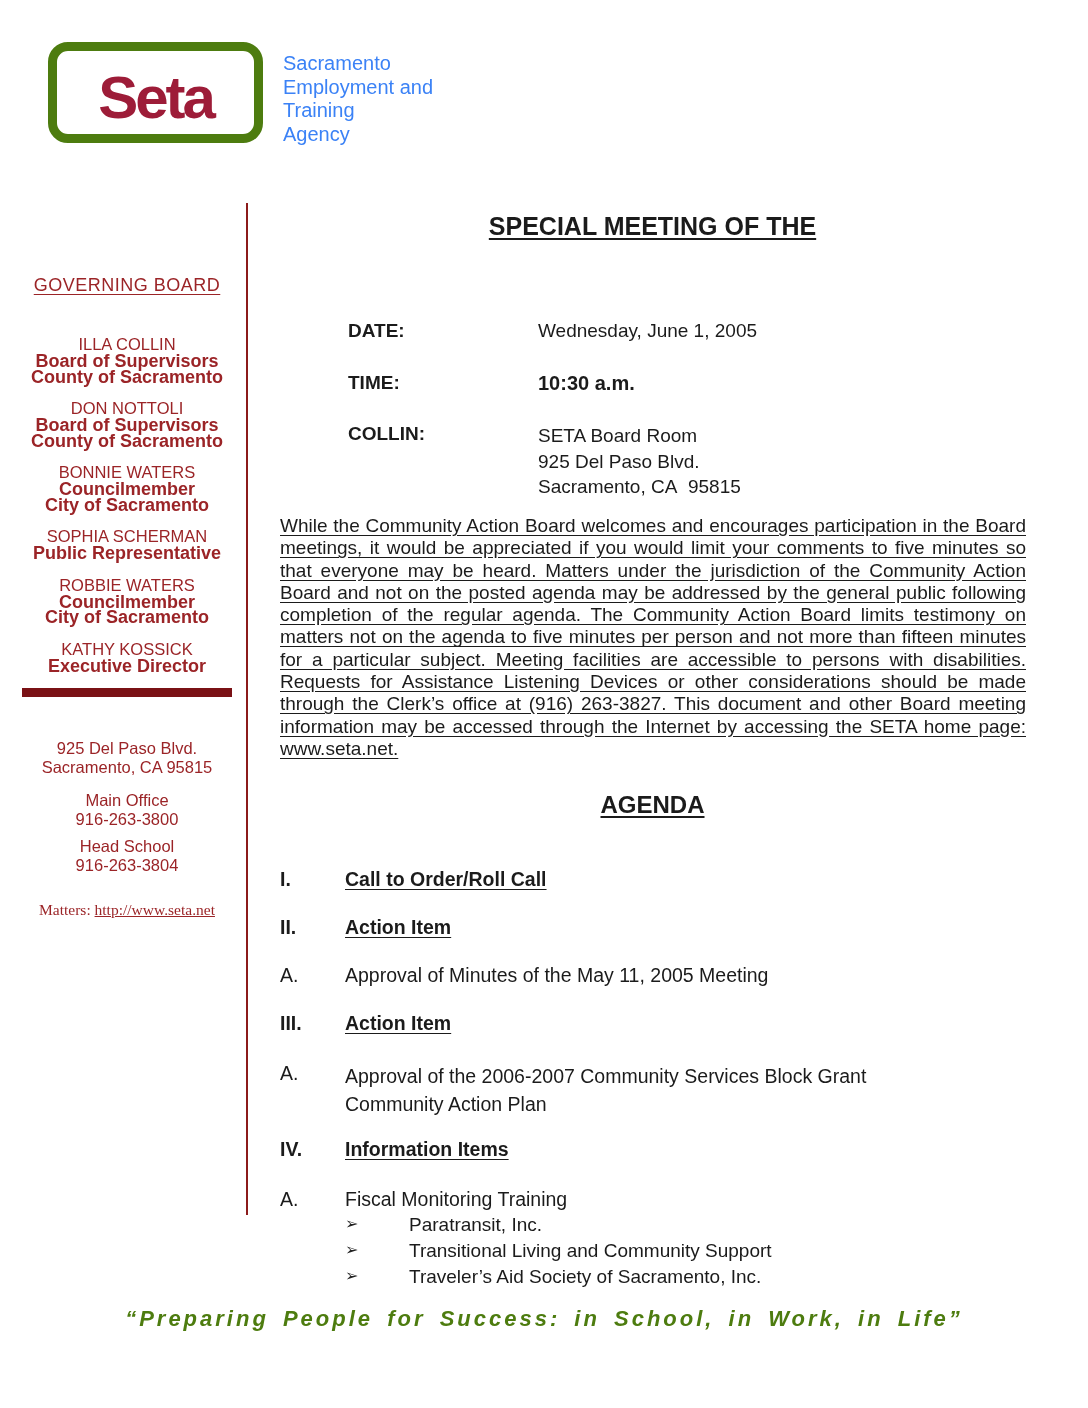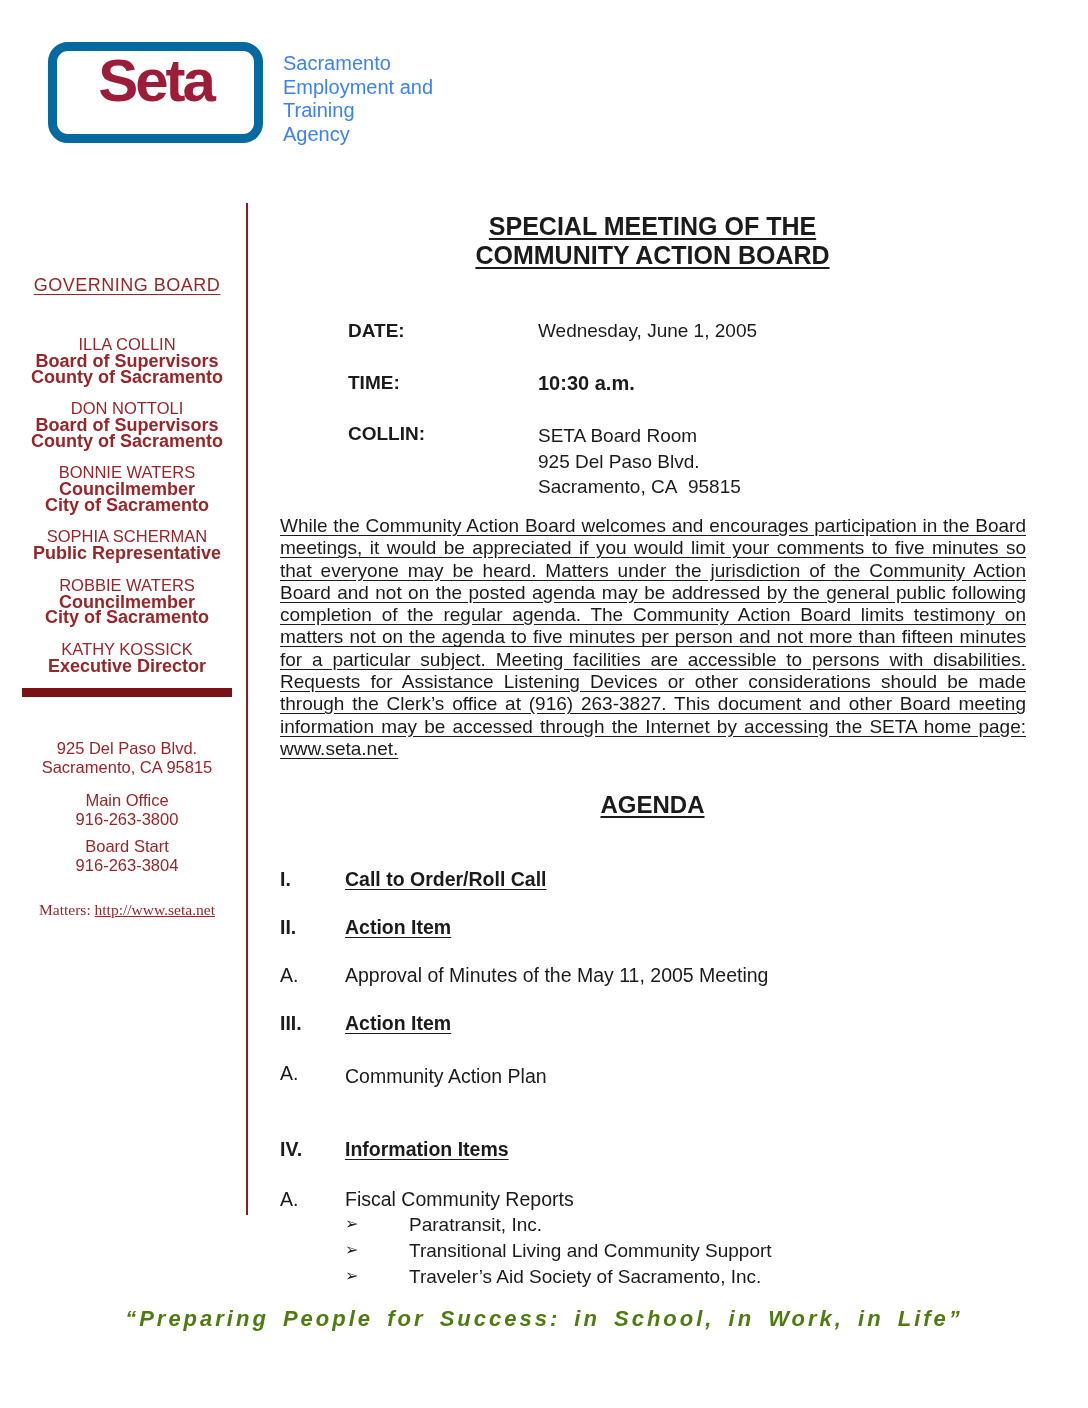--- a/index.html
+++ b/index.html
@@ -1,20 +1,20 @@
 <!DOCTYPE html>
 <html><head>
 <meta charset="utf-8">
 <style>
   html,body{margin:0;padding:0;background:#ffffff;}
   body{width:1088px;height:1408px;position:relative;font-family:"Liberation Sans",sans-serif;color:#1b1b1b;overflow:hidden;}
 
   
   .logo-box{position:absolute;left:48px;top:42px;width:197px;height:83px;
-    border:9px solid #0369a1;border-radius:20px;display:flex;align-items:flex-start;justify-content:center;}
+    border:9px solid #4d7c0f;border-radius:20px;display:flex;align-items:flex-end;justify-content:center;}
   .logo-word{font-size:60px;font-weight:bold;color:#9d1c38;letter-spacing:-3px;line-height:1;padding-bottom:6px;}
   .org-lines{position:absolute;left:283px;top:52px;font-size:20px;line-height:23.5px;color:#3b82f6;}
 
   
   .sidebar{position:absolute;left:22px;top:275px;width:210px;text-align:center;color:#9b2427;}
   .sb-heading{font-size:18px;text-decoration:underline;text-underline-offset:3px;letter-spacing:.5px;margin-bottom:39px;}
   .member{margin-bottom:14px;}
   .member-name{font-size:16.5px;line-height:19px;}
   .member-line{font-size:18px;line-height:15.5px;font-weight:bold;}
   .sb-bar{height:9px;background:#7a1115;margin-top:9px;}
@@ -105,34 +105,33 @@
 
   <div class="sb-block addr-block">
     <div>925 Del Paso Blvd.</div>
     <div>Sacramento, CA 95815</div>
   </div>
   <div class="sb-block office-block">
     <div>Main Office</div>
     <div>916-263-3800</div>
   </div>
   <div class="sb-block hs-block">
-    <div>Board Start</div>
+    <div>Head School</div>
     <div>916-263-3804</div>
   </div>
   <div class="website-line">
     <span>Matters:</span>
     <a href="#">http://www.seta.net</a>
   </div>
 </div>
 
 <div class="v-divider"></div>
 
 <div class="title">
   <span class="u">SPECIAL MEETING OF THE</span><br>
-  <span class="u">COMMUNITY ACTION BOARD</span>
 </div>
 
 <div class="m-row" style="top:320px;">
   <span class="m-label"><b>DATE</b><span>:</span></span>
   <span class="m-value">Wednesday, June 1, 2005</span>
 </div>
 <div class="m-row" style="top:372px;">
   <span class="m-label"><b>TIME</b><span>:</span></span>
   <span class="m-value time-val">10:30 a.m.</span>
 </div>
@@ -163,30 +162,31 @@
   <span class="a-num">A.</span>
   <span class="a-label">Approval of Minutes of the May 11, 2005 Meeting</span>
 </div>
 <div class="a-row hd" style="top:1012px;">
   <span class="a-num">III.</span>
   <span class="a-label">Action Item</span>
 </div>
 <div class="a-row" style="top:1062px;">
   <span class="a-num">A.</span>
   <span class="a-label a-label2">
+    <div>Approval of the 2006-2007 Community Services Block Grant</div>
     <div>Community Action Plan</div>
   </span>
 </div>
 <div class="a-row hd" style="top:1138px;">
   <span class="a-num">IV.</span>
   <span class="a-label">Information Items</span>
 </div>
 <div class="a-row" style="top:1188px;">
   <span class="a-num">A.</span>
-  <span class="a-label">Fiscal Community Reports</span>
+  <span class="a-label">Fiscal Monitoring Training</span>
 </div>
 
 <div class="b-row" style="left:345px;top:1214px;">
   <span class="b-glyph">➢</span>
   <span>Paratransit, Inc.</span>
 </div>
 <div class="b-row" style="left:345px;top:1240px;">
   <span class="b-glyph">➢</span>
   <span>Transitional Living and Community Support</span>
 </div>

